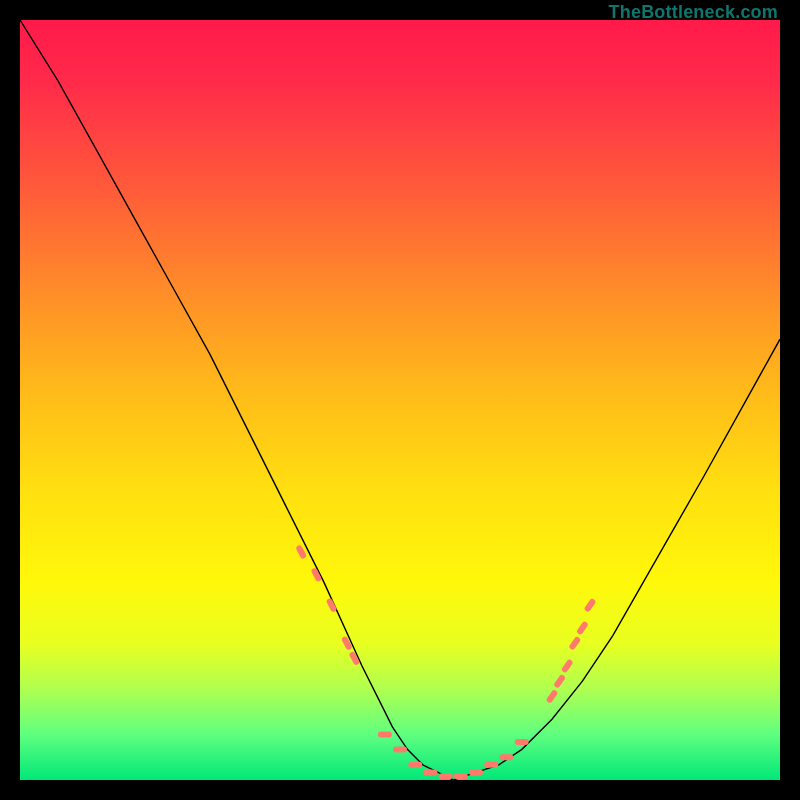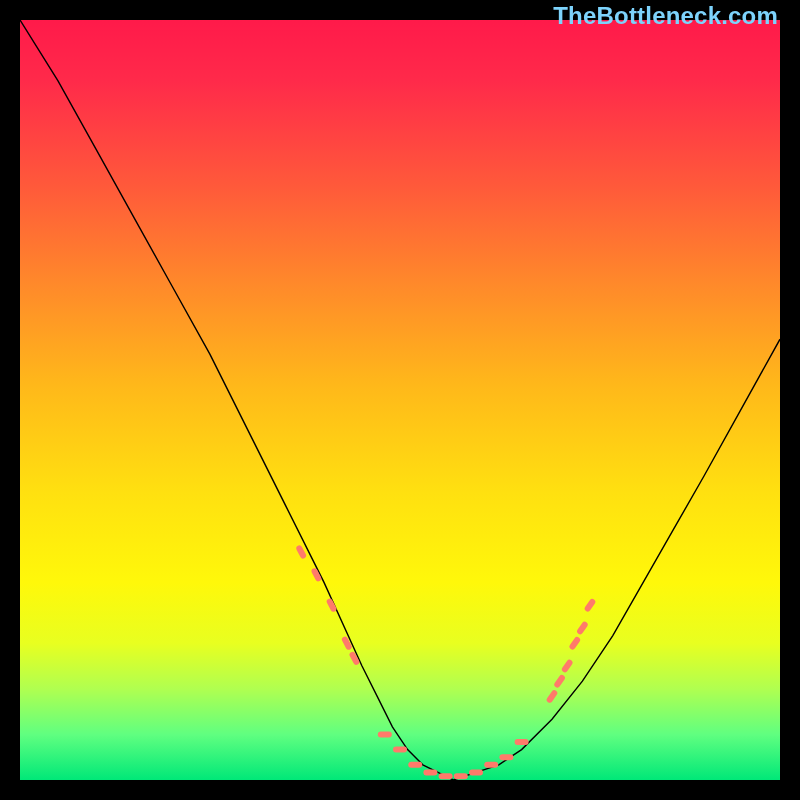--- a/index.html
+++ b/index.html
@@ -31,23 +31,23 @@
       #60ff80 94%,
       #00e878 100%
     );
   }
   
   .source {
     position: absolute;
     top: 2px;
     right: 22px;
     font-family: Arial, Helvetica, sans-serif;
-    font-size: 24px;
+    font-size: 18px;
     font-weight: 600;
-    color: #7dd3fc;
+    color: #0f766e;
     letter-spacing: 0.2px;
   }
   
   svg.curve {
     position: absolute;
     top: 20px;
     left: 20px;
     width: 760px;
     height: 760px;
     pointer-events: none;

